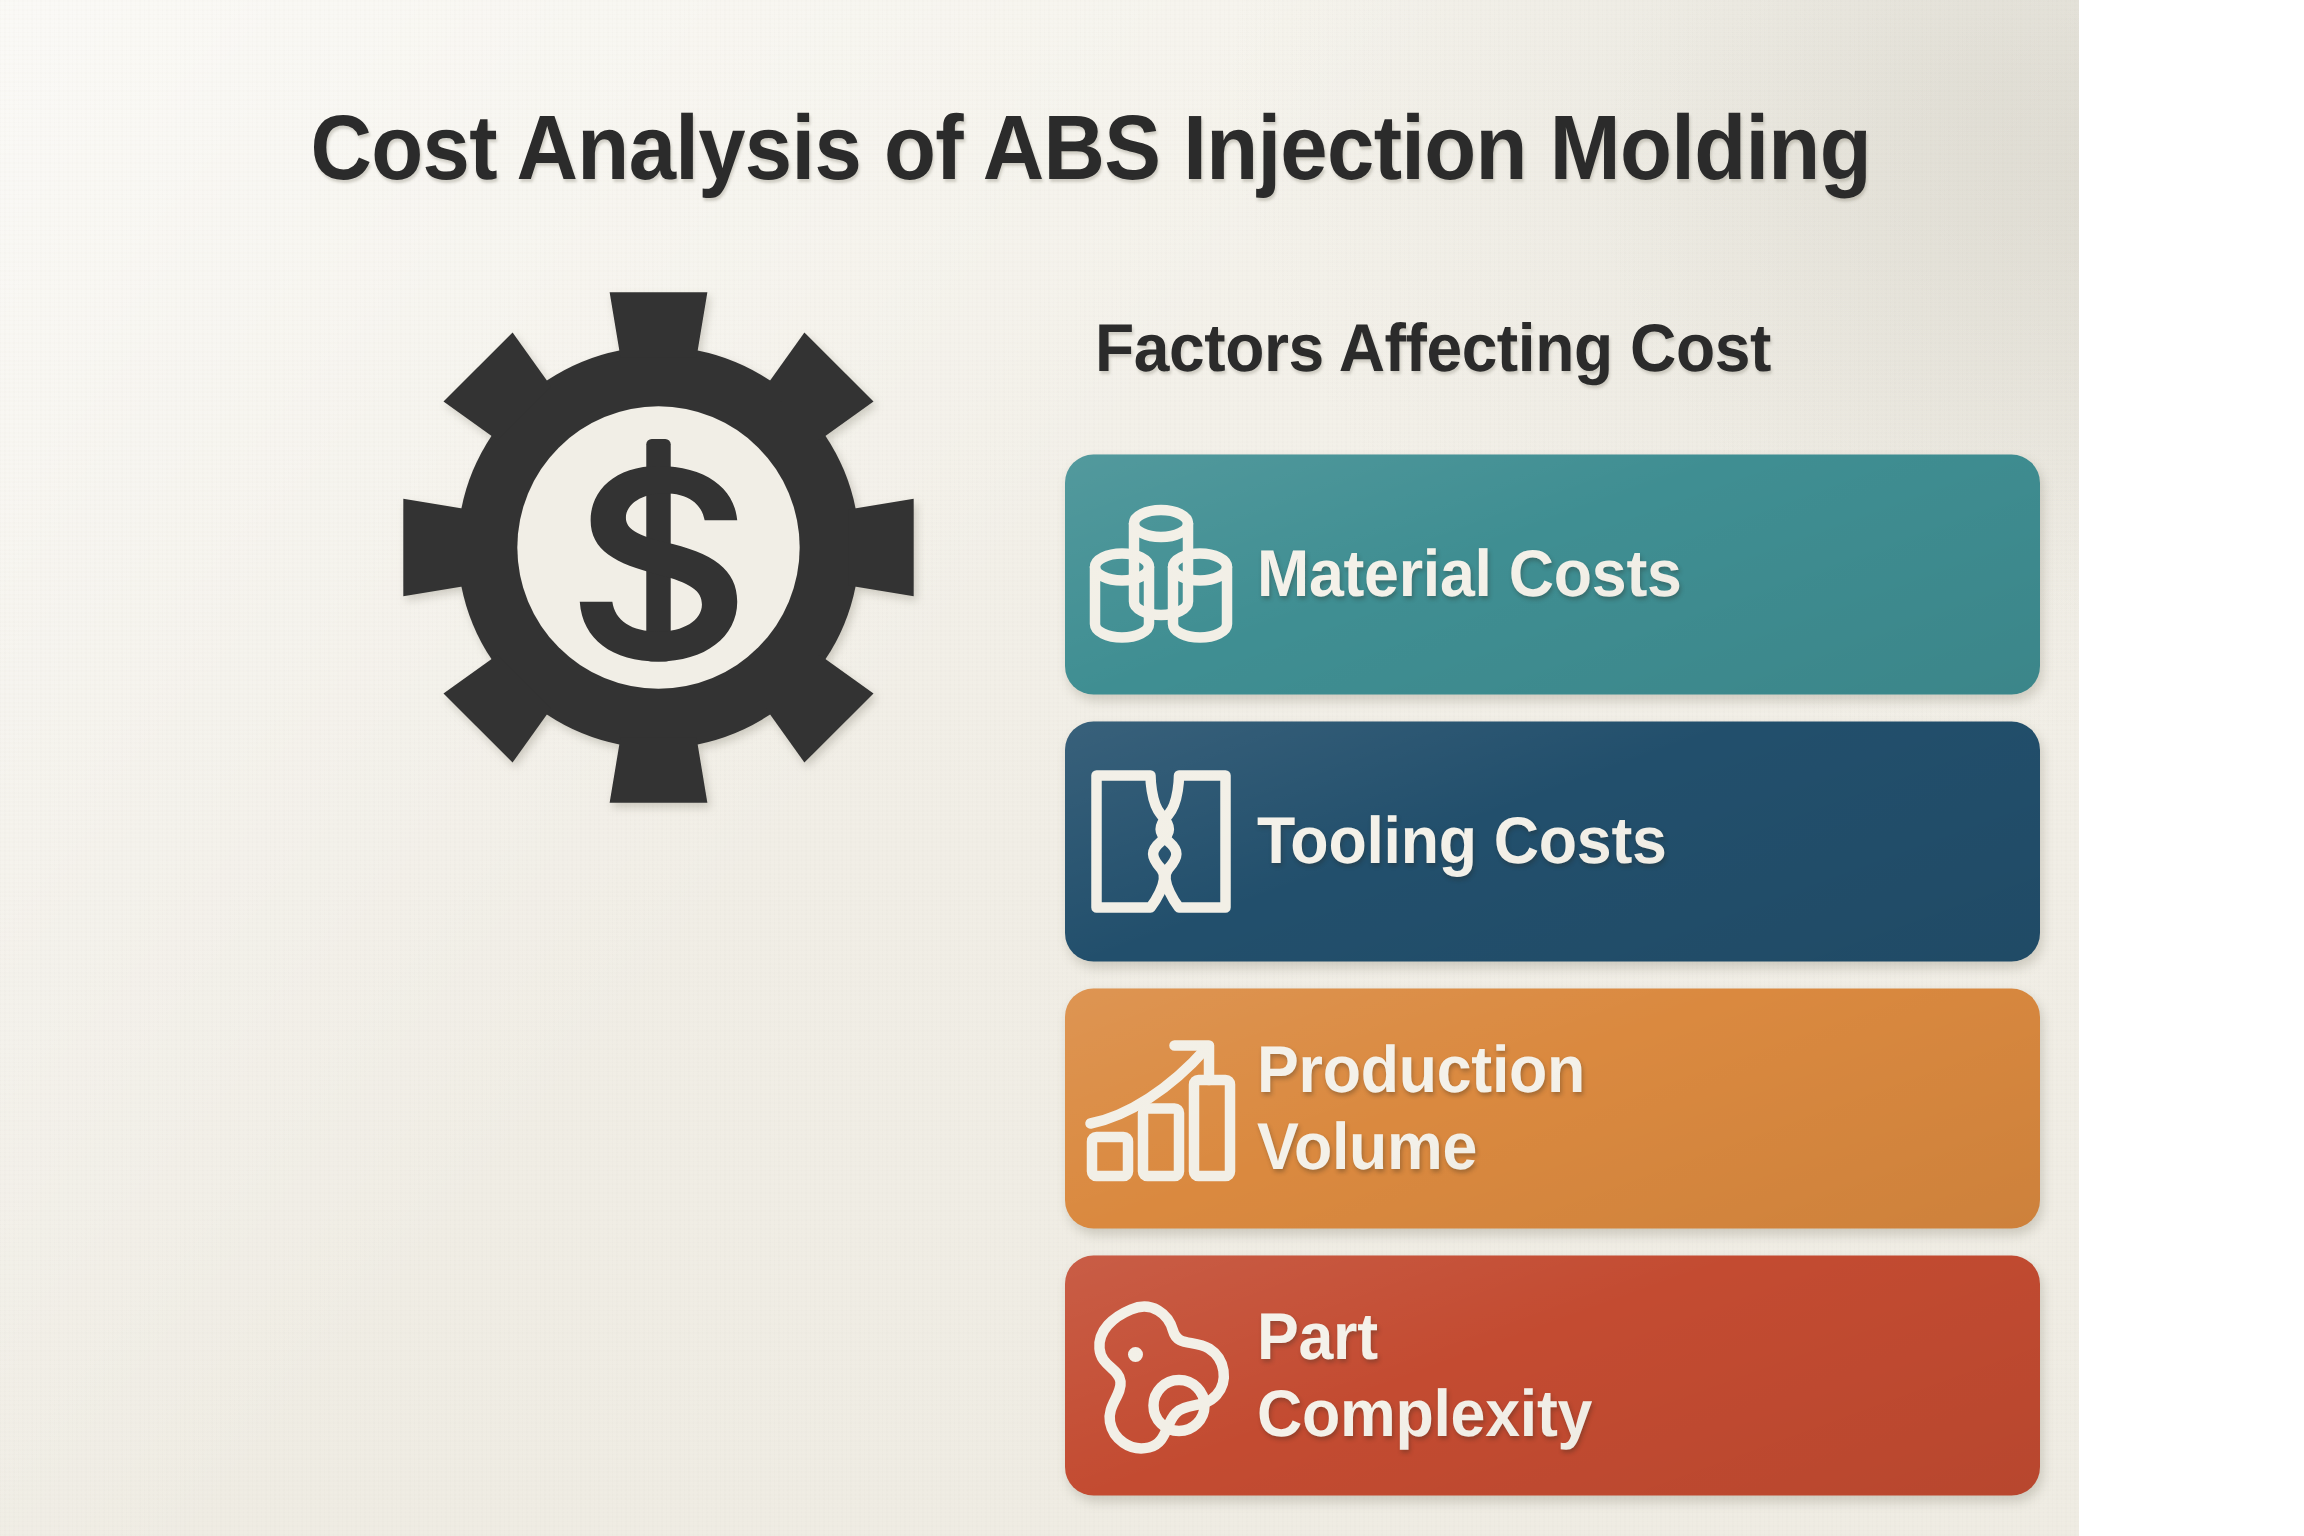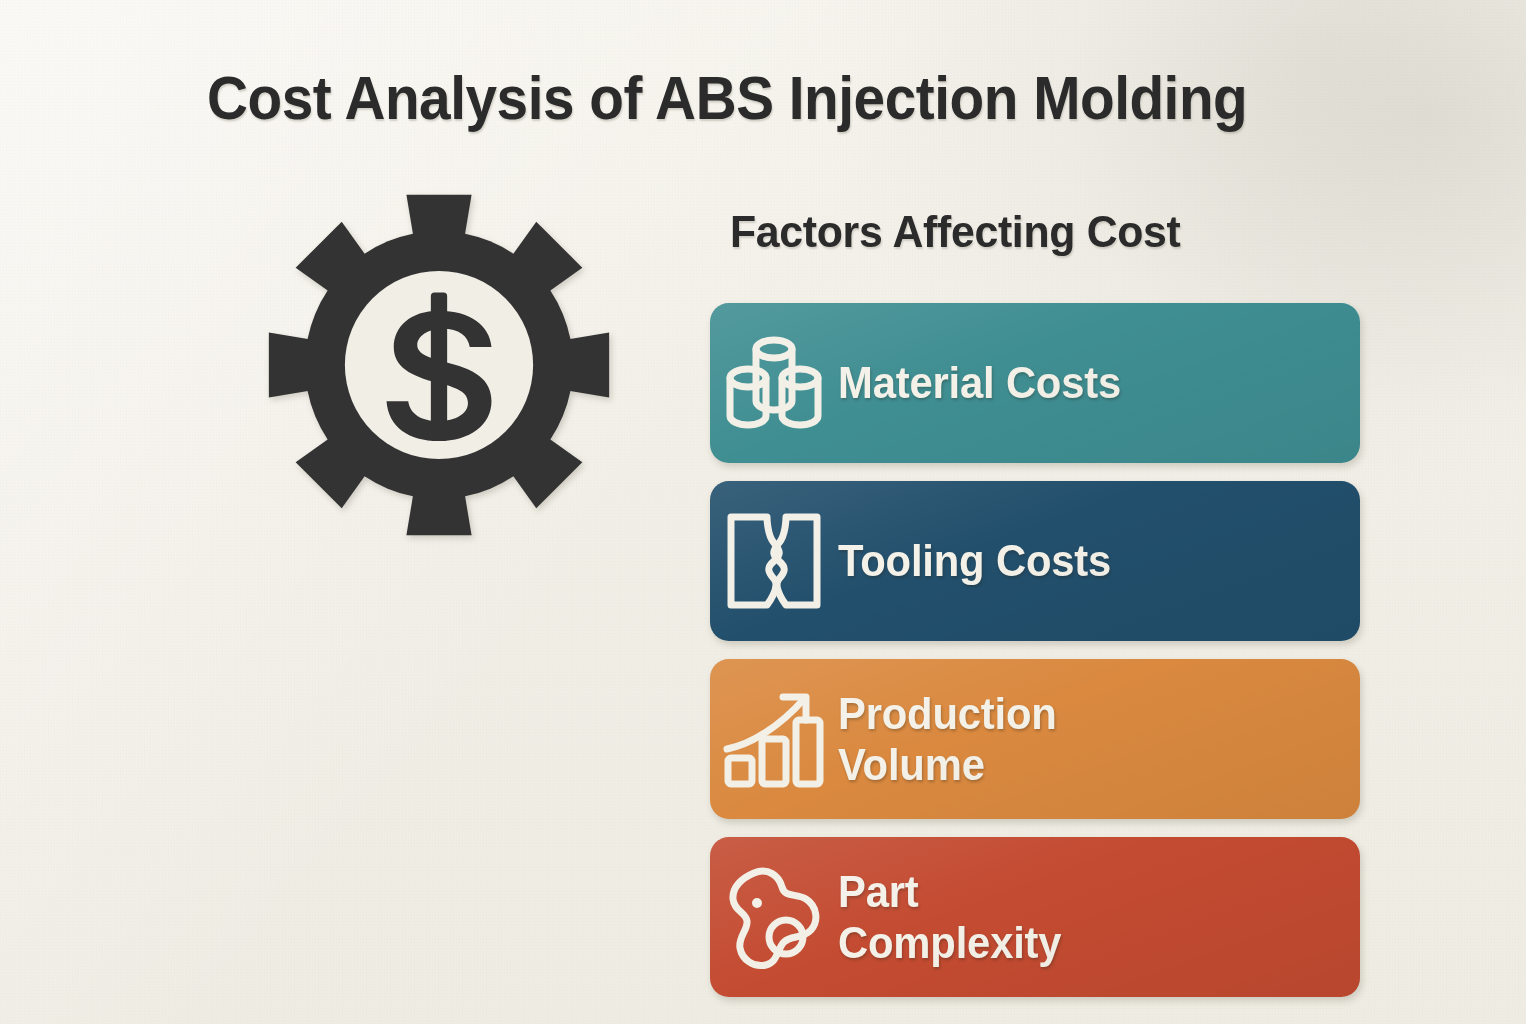--- a/index.html
+++ b/index.html
@@ -6,21 +6,21 @@
     margin: 0;
     padding: 0;
     background: #ffffff;
   }
   body {
     font-family: "Liberation Sans", sans-serif;
   }
 
   #poster {
     position: relative;
-    width: 1526px;
+    width: 1386px;
     height: 1024px;
     overflow: hidden;
     background: #f2efe8;
   }
 
   
   #poster::before {
     content: "";
     position: absolute;
     inset: 0;

